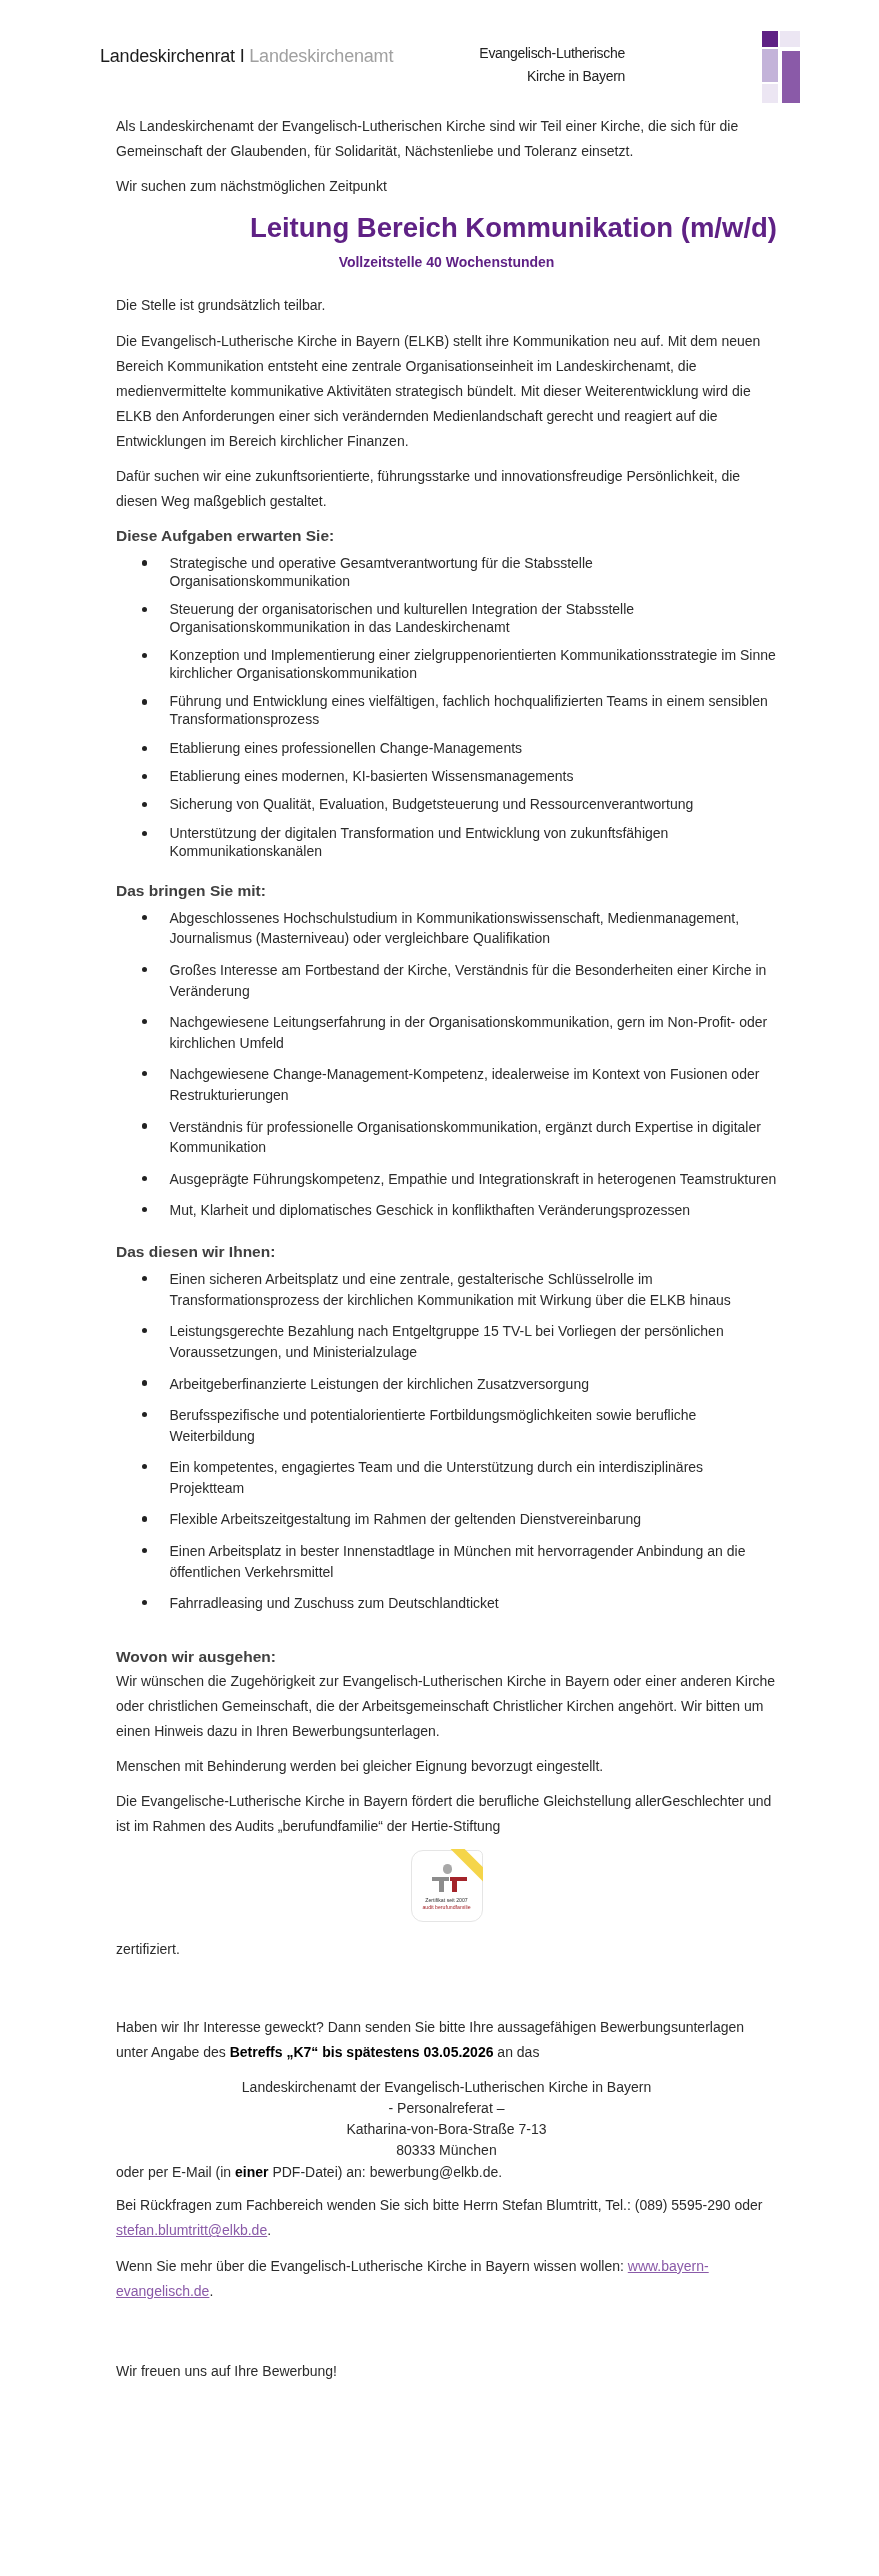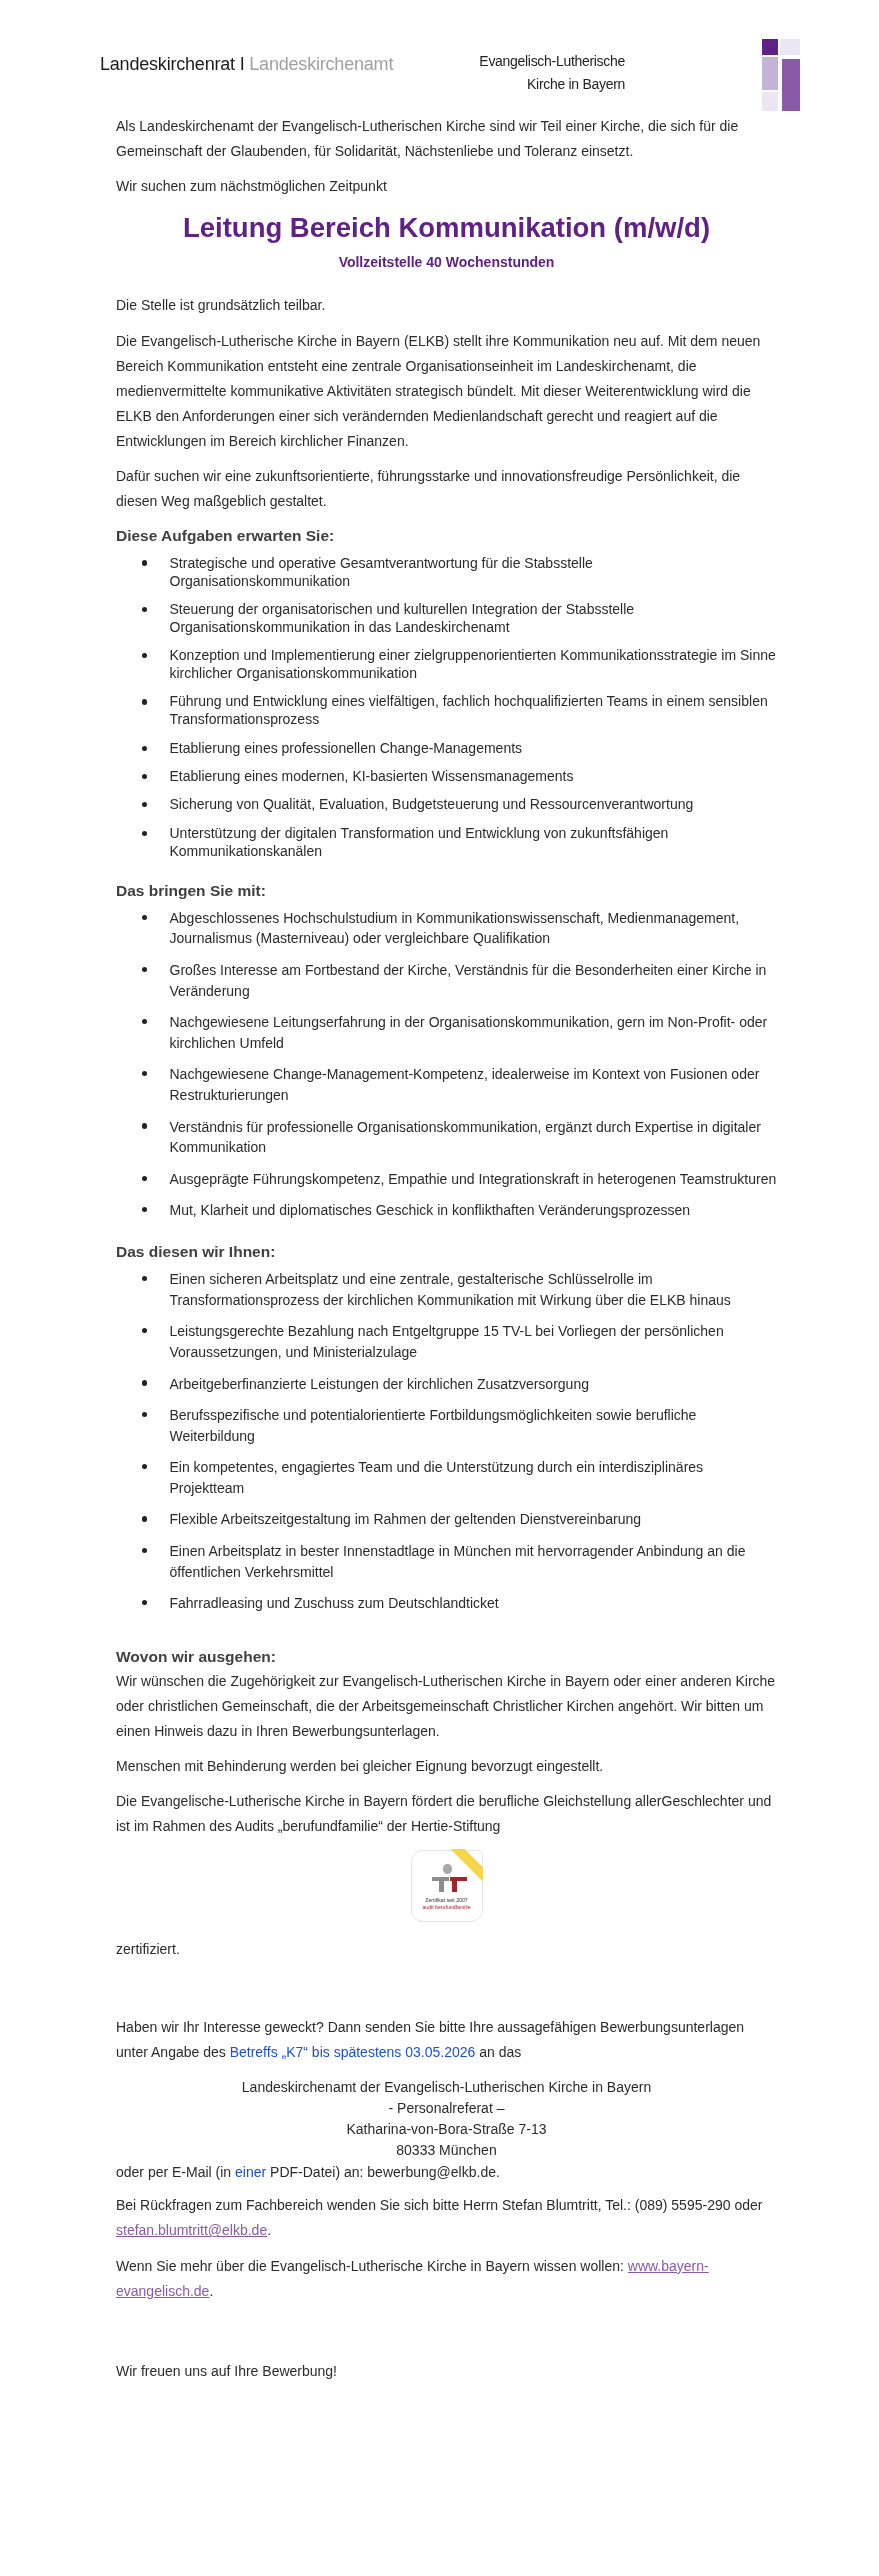--- a/index.html
+++ b/index.html
@@ -9,21 +9,21 @@
     height: 2576px;
     position: relative;
     font-family: "Liberation Sans", sans-serif;
     color: #2b2b2b;
     font-size: 14px;
     overflow: hidden;
   }
   .page { position: absolute; left: 0; top: 0; width: 880px; }
 
   
-  .header { position: absolute; left: 0; top: 16px; width: 756px; height: 103px; }
+  .header { position: absolute; left: 0; top: 8px; width: 756px; height: 103px; }
   .header .brand {
     position: absolute; left: 100px; top: 38px;
     font-size: 18px; letter-spacing: -0.2px;
   }
   .header .brand .primary { color: #1c1c1c; }
   .header .brand .secondary { color: #a0a0a0; }
   .logo-text {
     position: absolute; right: 131px; top: 34px;
     text-align: right; font-size: 14px; line-height: 23px; color: #222;
     letter-spacing: -0.3px;
@@ -33,21 +33,21 @@
   .lm-tl { left: 0; top: 0; width: 16.3px; height: 16.3px; background: #5f2185; }
   .lm-tr { left: 18px; top: 0; width: 20px; height: 16.3px; background: #ece6f3; }
   .lm-ml { left: 0; top: 18px; width: 16.3px; height: 33px; background: #c3b3d9; }
   .lm-bl { left: 0; top: 53px; width: 16.3px; height: 19px; background: #ece6f3; }
   .lm-r  { left: 20px; top: 20px; width: 18px; height: 52px; background: #8a5aa8; }
 
   .content { position: absolute; left: 116px; top: 114px; width: 661px; }
   p { line-height: 25px; margin-bottom: 10.3px; }
   .intro { margin-bottom: 10.3px; }
   .title {
-    text-align: center; color: #5f2185; font-size: 27.5px; font-weight: bold;
+    text-align: right; color: #5f2185; font-size: 27.5px; font-weight: bold;
     margin-top: 12px; line-height: 34px;
   }
   .subtitle {
     text-align: center; color: #5f2185; font-size: 14px; font-weight: bold;
     margin-top: 5.2px; margin-bottom: 19px; line-height: 24px;
   }
   .section-head {
     color: #404040; font-size: 15.5px; font-weight: bold; line-height: 24px;
     margin-top: 10.3px; margin-bottom: 5.2px;
   }
@@ -78,21 +78,21 @@
   .cert-t1b { position: absolute; left: 27.5px; top: 26px; width: 5.2px; height: 15.5px; background: #8c8c8c; }
   .cert-r1 { position: absolute; left: 38px; top: 26px; width: 17px; height: 4.3px; background: #a3242a; }
   .cert-r1b { position: absolute; left: 40px; top: 26px; width: 5.2px; height: 15.5px; background: #a3242a; }
   .cert-txt1 { position: absolute; left: 0; top: 46px; width: 100%; text-align: center; font-size: 5.2px; color: #333; }
   .cert-txt2 { position: absolute; left: 0; top: 53px; width: 100%; text-align: center; font-size: 5.2px; color: #a3242a; }
 
   .spacer-lg { height: 43px; }
   .address { text-align: center; line-height: 20.6px; margin-bottom: 0; }
   .address div { line-height: 21px; }
   a.link { color: #8a5aa8; text-decoration: underline; }
-  b { font-weight: normal; color: #1d4ed8; }
+  b { font-weight: bold; color: #000000; }
 </style>
 </head>
 <body>
 
 <div class="page">
 
   <div class="header">
     <div class="brand">
       <span class="primary">Landeskirchenrat I</span>
       <span class="secondary">Landeskirchenamt</span>

